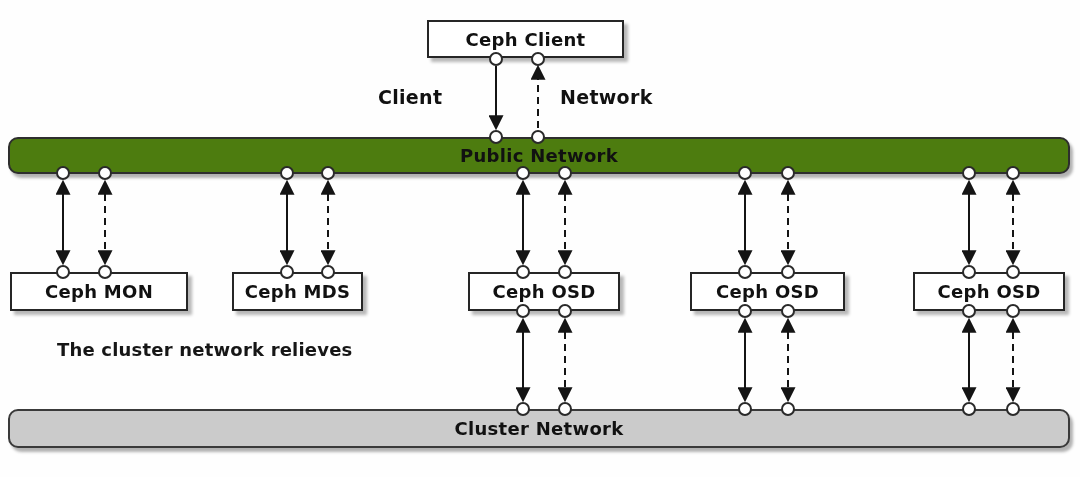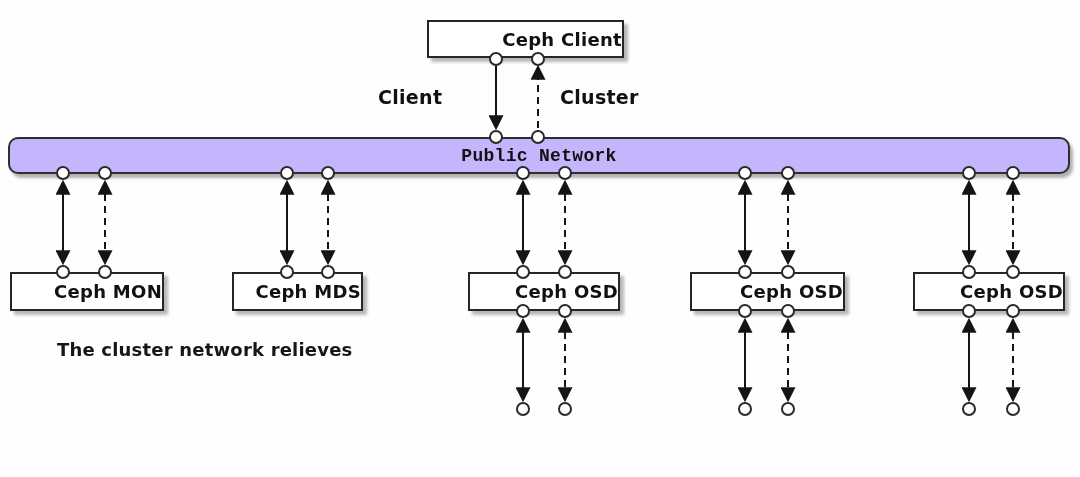--- a/index.html
+++ b/index.html
@@ -9,38 +9,38 @@
     background:#fefefe;
     font-family:"DejaVu Sans","Liberation Sans",sans-serif;
     overflow:hidden;
   }
   .node{
     position:absolute;
     box-sizing:border-box;
     background:#ffffff;
     border:2px solid #262626;
     box-shadow:4px 4px 3px rgba(0,0,0,0.28);
-    display:flex;align-items:center;justify-content:flex-end;
+    display:flex;align-items:center;justify-content:center;
     font-weight:bold;font-size:18px;color:#111;
     letter-spacing:0.3px;
   }
   .bar{
     position:absolute;
     box-sizing:border-box;
     border:2px solid #2e2e2e;
     border-radius:10px;
     box-shadow:3px 4px 3px rgba(0,0,0,0.30);
     display:flex;align-items:center;justify-content:center;
     font-weight:bold;font-size:18px;color:#111;
     letter-spacing:0.3px;
   }
-  #public-network{left:8px;top:137px;width:1062px;height:37px;background:#c4b5fd;font-family:Liberation Mono, monospace;}
+  #public-network{left:8px;top:137px;width:1062px;height:37px;background:#4d7c0f;}
   #cluster-network{left:8px;top:409px;width:1062px;height:39px;background:#cbcbcb;border-color:#3a3a3a;}
   #client-box{left:427px;top:20px;width:197px;height:38px;}
-  #mon-box{left:10px;top:272px;width:154px;height:39px;}
+  #mon-box{left:10px;top:272px;width:178px;height:39px;}
   #mds-box{left:232px;top:272px;width:131px;height:39px;}
   #osd1-box{left:468px;top:272px;width:152px;height:39px;}
   #osd2-box{left:690px;top:272px;width:155px;height:39px;}
   #osd3-box{left:913px;top:272px;width:152px;height:39px;}
   .flow-label{
     position:absolute;
     font-weight:bold;font-size:19px;color:#111;
     letter-spacing:0.3px;
   }
   #request-label{left:378px;top:86px;}
@@ -61,21 +61,21 @@
 </head>
 <body>
 
 <div id="stage">
 
   <div class="node" id="client-box">
     <span>Ceph Client</span>
   </div>
 
   <div class="flow-label" id="request-label">Client</div>
-  <div class="flow-label" id="response-label">Cluster</div>
+  <div class="flow-label" id="response-label">Network</div>
 
   <div class="bar" id="public-network">
     <span>Public Network</span>
   </div>
 
   <div class="node" id="mon-box">
     <span>Ceph MON</span>
   </div>
   <div class="node" id="mds-box">
     <span>Ceph MDS</span>
@@ -87,20 +87,23 @@
     <span>Ceph OSD</span>
   </div>
   <div class="node" id="osd3-box">
     <span>Ceph OSD</span>
   </div>
 
   <div id="caption">
     <div>The cluster network relieves</div>
   </div>
 
+  <div class="bar" id="cluster-network">
+    <span>Cluster Network</span>
+  </div>
 
   <svg id="connectors" xmlns="http://www.w3.org/2000/svg" width="1080" height="477" viewBox="0 0 1080 477" aria-hidden="true">
     <defs>
       <marker id="ah" viewBox="0 0 10 10" refX="8.5" refY="5" markerWidth="7.5" markerHeight="7.5" orient="auto-start-reverse">
         <path d="M0,0 L10,5 L0,10 z" fill="#141414"></path>
       </marker>
     </defs>
 
     <g>
       <line x1="496" y1="66" x2="496" y2="128" marker-end="url(#ah)"></line>

